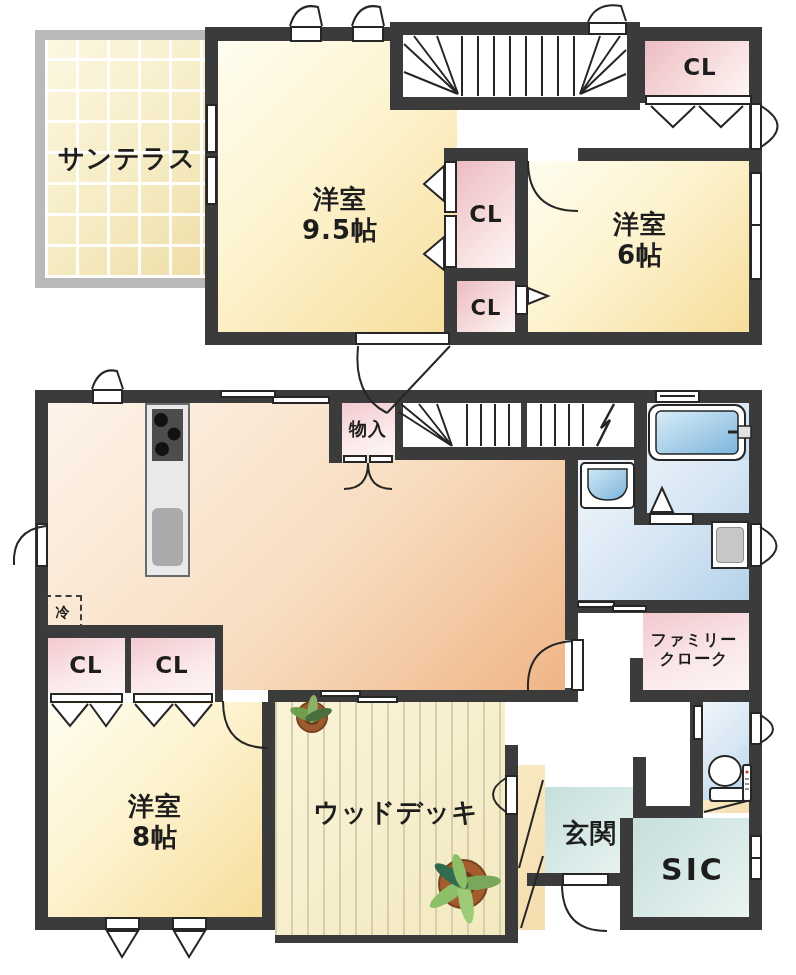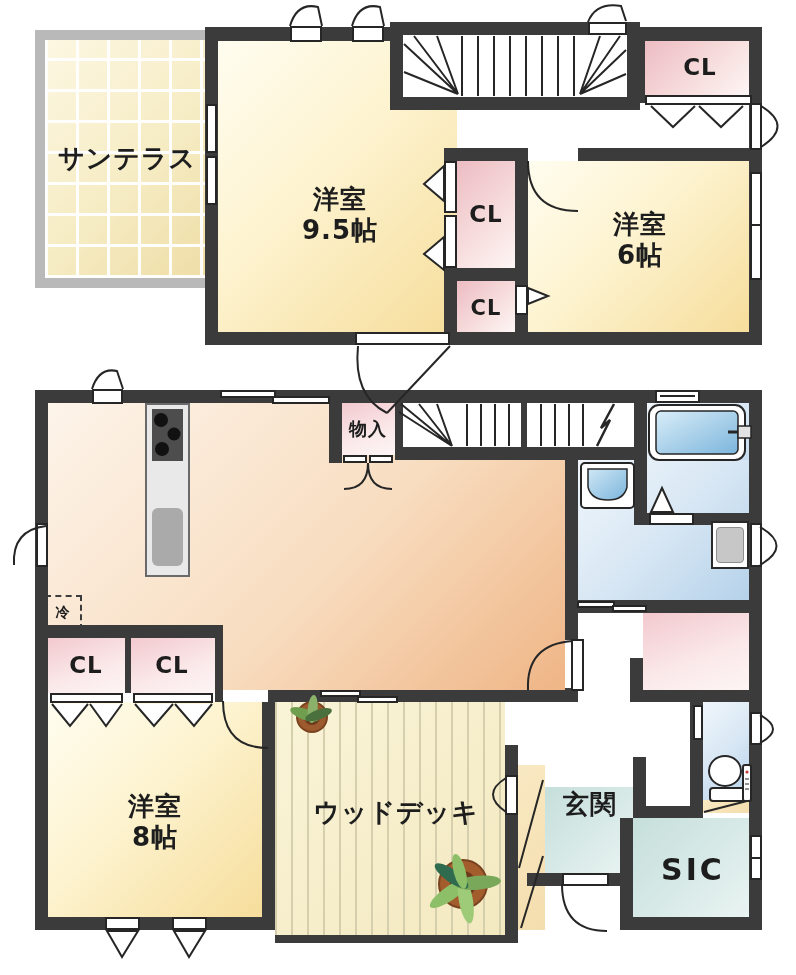--- a/index.html
+++ b/index.html
@@ -276,15 +276,19 @@
 
   <div class="lbl f19" style="left:368px;top:429px;">物入</div>
   <div class="lbl f15" style="left:63px;top:612px;">冷</div>
   <div class="lbl f24" style="left:86px;top:666px;">CL</div>
   <div class="lbl f24" style="left:172px;top:666px;">CL</div>
   <div class="lbl f27" style="left:155px;top:822px;">
     <span>洋室</span><br>
     <span>8帖</span>
   </div>
   <div class="lbl f27" style="left:396px;top:812px;">ウッドデッキ</div>
-  <div class="lbl f27" style="left:590px;top:804px;">玄関</div>
+  <div class="lbl f27" style="left:590px;top:833px;">玄関</div>
   <div class="lbl f30" style="left:693px;top:870px;">SIC</div>
+  <div class="lbl f17" style="left:694px;top:650px;">
+    <span>ファミリー</span><br>
+    <span>クローク</span>
+  </div>
 </div>
 
 </body></html>

